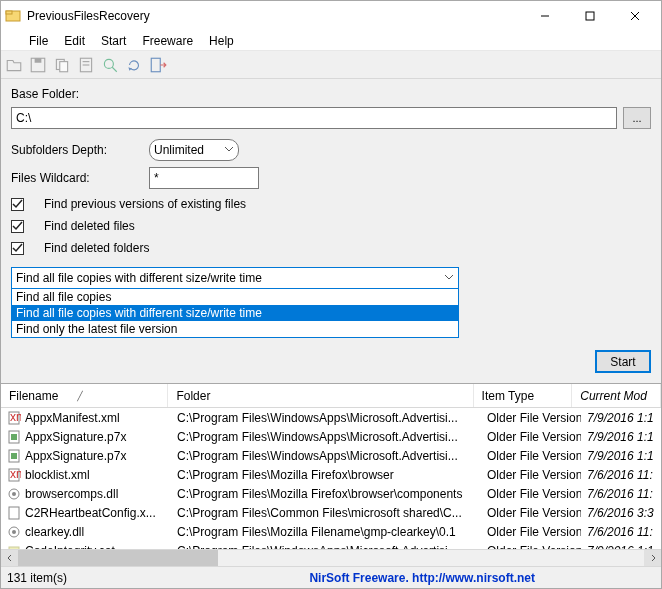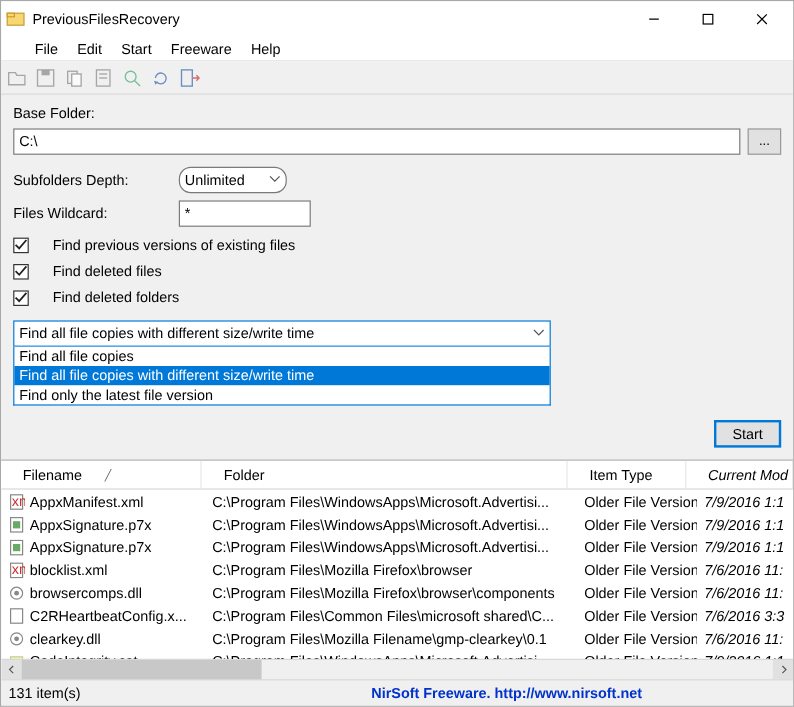--- a/index.html
+++ b/index.html
@@ -30,21 +30,21 @@
 .combo-container { position: relative; width: 448px; margin-top: 6px; }
 .combo-main { height: 22px; border: 1px solid #0078d7; background: #fff; display: flex; align-items: center; padding: 0 4px; cursor: default; }
 .combo-main .chev { margin-left: auto; }
 .combo-dropdown { border: 1px solid #0078d7; border-top: none; background: #fff; }
 .combo-option { padding: 1px 4px; cursor: default; }
 .combo-option.selected { background: #0078d7; color: #fff; }
 .start-row { display: flex; justify-content: flex-end; margin-top: 6px; }
 .start-btn { width: 56px; height: 23px; border: 2px solid #0078d7; background: #e1e1e1; cursor: default; display: flex; align-items: center; justify-content: center; }
 .listview { flex: 1; background: #fff; overflow: hidden; display: flex; flex-direction: column; }
 .list-header { display: flex; background: #fff; border-bottom: 1px solid #d8d8d8; height: 24px; }
-.list-header .col { padding: 4px 18px; border-right: 1px solid #e8e8e8; display: flex; align-items: center; gap: 19px; white-space: nowrap; overflow: hidden; }
+.list-header .col { padding: 4px 8px; border-right: 1px solid #e8e8e8; display: flex; align-items: center; gap: 19px; white-space: nowrap; overflow: hidden; }
 .list-body { flex: 1; overflow-x: auto; overflow-y: hidden; }
 .list-rows { min-width: 680px; }
 .list-row { display: flex; height: 19px; align-items: center; }
 .list-row .cell { padding: 0 6px; white-space: nowrap; overflow: hidden; text-overflow: ellipsis; display: flex; align-items: center; gap: 4px; }
 .col-filename, .cell-filename { width: 170px; }
 .col-folder, .cell-folder { width: 310px; }
 .col-itemtype, .cell-itemtype { width: 100px; }
 .col-curmod, .cell-curmod { width: 90px; font-style: italic; }
 .sort-ind { font-size: 9px; color: #666; }
 .file-icon { width: 14px; height: 14px; flex-shrink: 0; }

